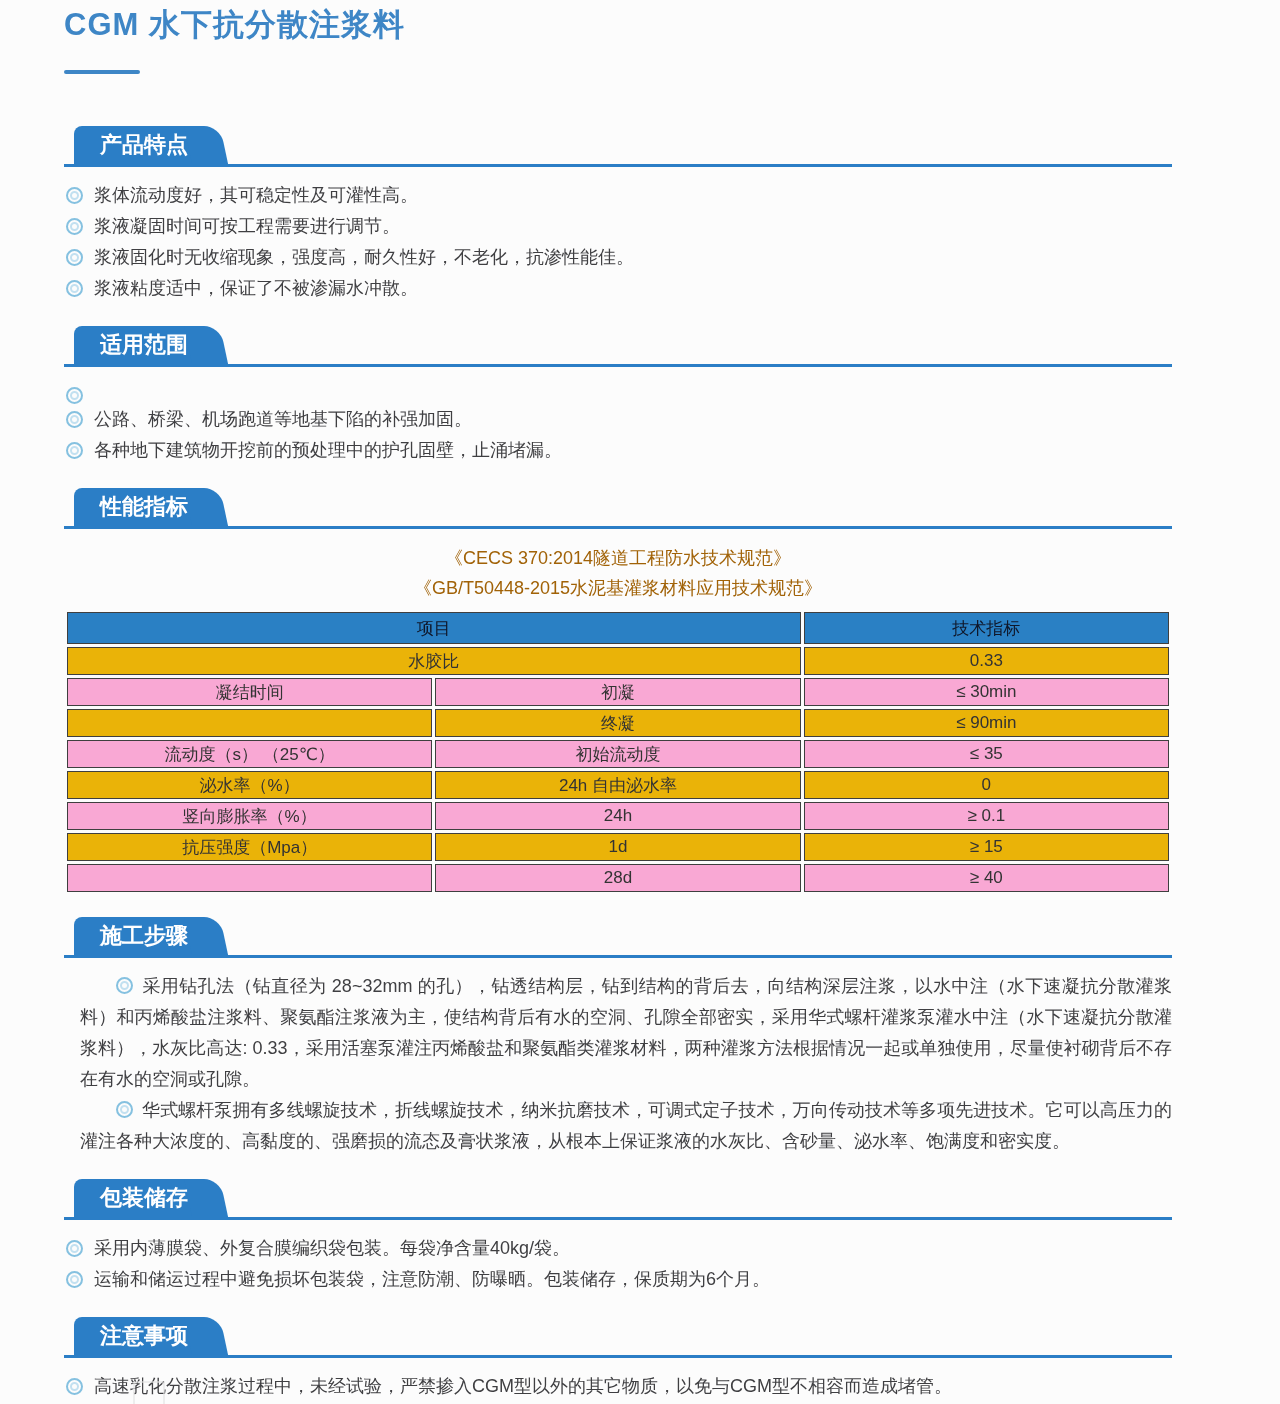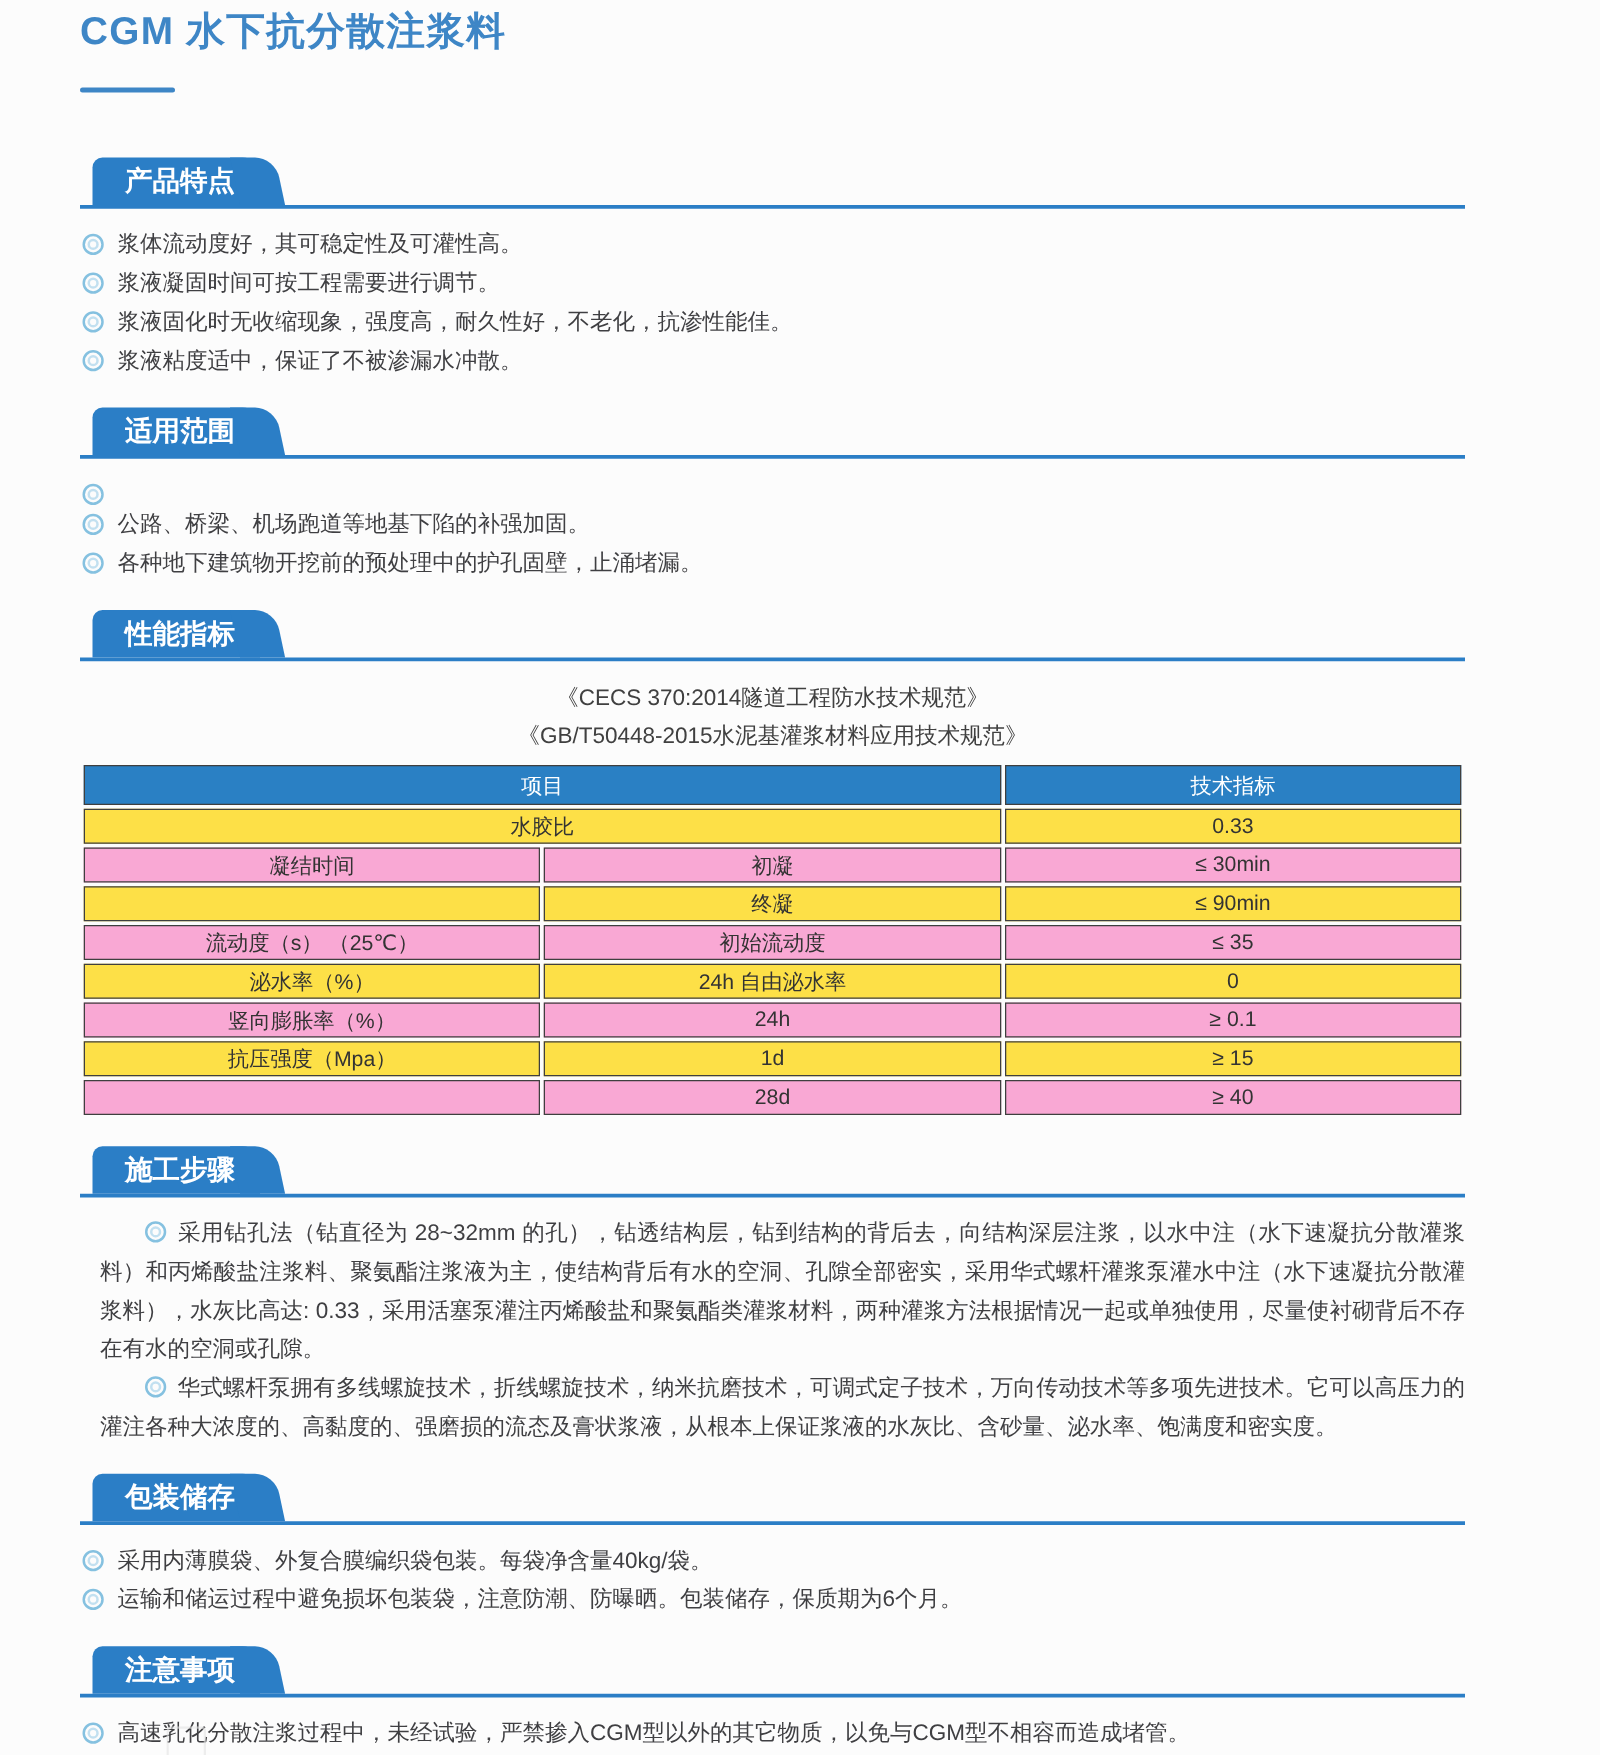--- a/index.html
+++ b/index.html
@@ -24,29 +24,29 @@
   .bullet-list { list-style:none; margin-top:13px; }
   .bullet-item { display:flex; align-items:flex-start; font-size:18px; line-height:31px; color:#3f3f42; }
   .icon-ring { flex:none; width:17px; height:17px; margin:7px 11px 0 2px; border:2px solid #85c1e0;
                border-radius:50%; position:relative; }
   .icon-ring::after { content:""; position:absolute; inset:2px; border:2px solid #c2e0f0; border-radius:50%; }
   .icon-ring.inline { display:inline-block; vertical-align:-2px; margin:0 9px 0 0; }
 
   .mt-sec { margin-top:22px; }
   .mt-sec-lg { margin-top:52px; }
 
-  .refs { margin-top:14px; text-align:center; font-size:18px; line-height:30px; color:#404040; }
+  .refs { margin-top:14px; text-align:center; font-size:18px; line-height:30px; color:#a16207; }
 
   table.spec { width:100%; margin-top:6px; border-collapse:separate; border-spacing:3px;
                table-layout:fixed; font-size:17px; color:#333; }
   table.spec th, table.spec td { border:1px solid #3f3f3f; text-align:center; vertical-align:middle;
                height:28px; padding:1px 6px; font-weight:normal; }
-  table.spec th { background:#2a80c4; color:#ffffff; height:32px; font-size:17px; }
+  table.spec th { background:#2a80c4; color:#0f172a; height:32px; font-size:17px; }
   table.spec td { background:#f9a8d4; }
-  table.spec tr.gray td { background:#fde047; }
+  table.spec tr.gray td { background:#eab308; }
 
   .step-para { margin-top:0; font-size:18px; line-height:31px; color:#3f3f42; text-align:justify;
                text-indent:2em; }
   .steps { margin-top:13px;margin-left:16px; }
 
   .watermark-fragment { position:absolute; left:133px; top:1381px; width:32px; height:23px;
                border:2px solid #e4e4e4; border-bottom:none; border-radius:4px 4px 0 0; opacity:.6; }
 </style>
 </head>
 <body>

